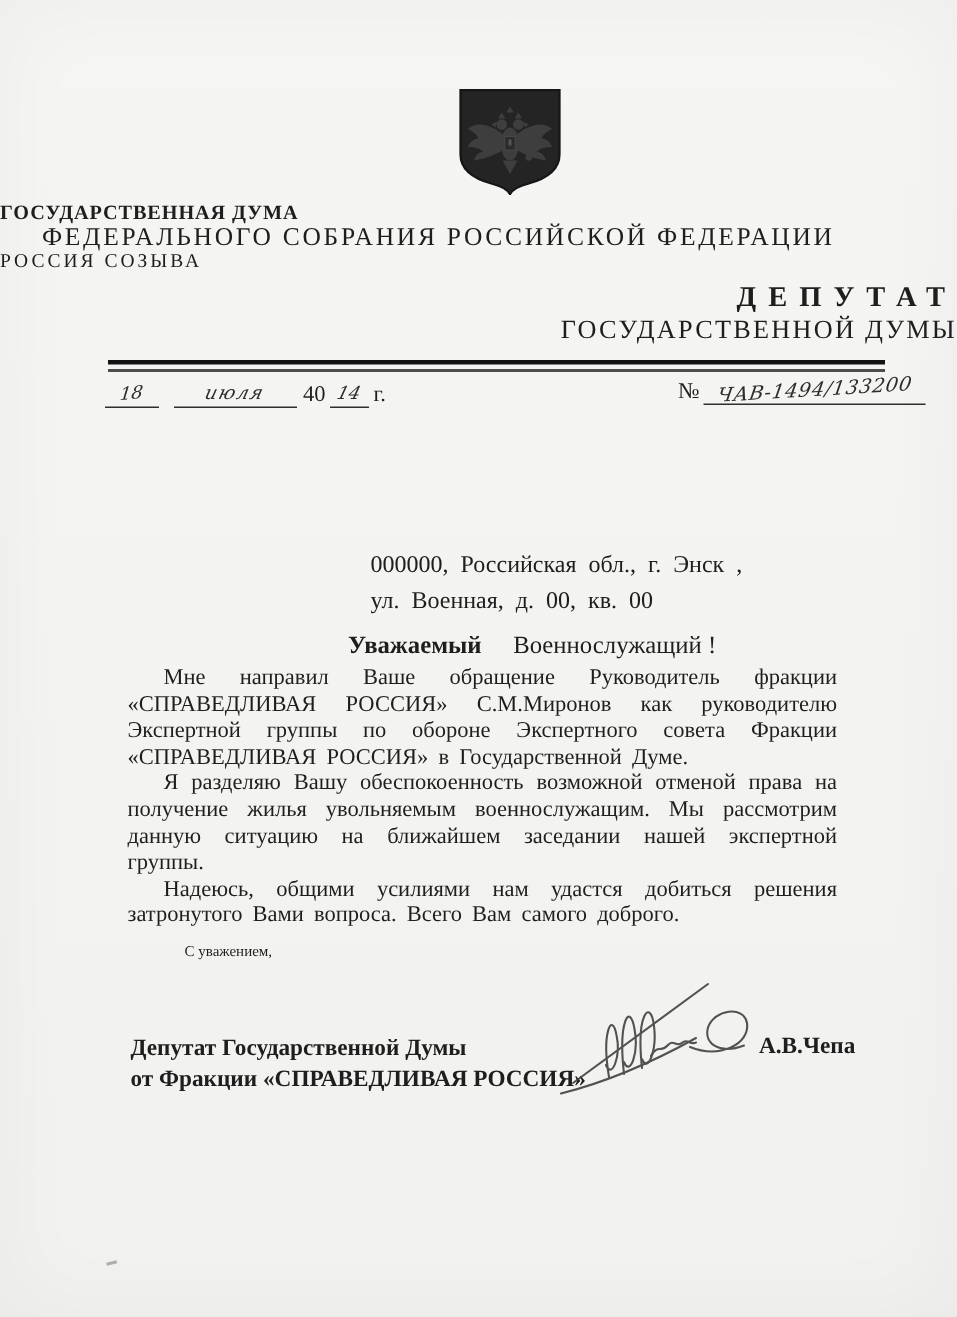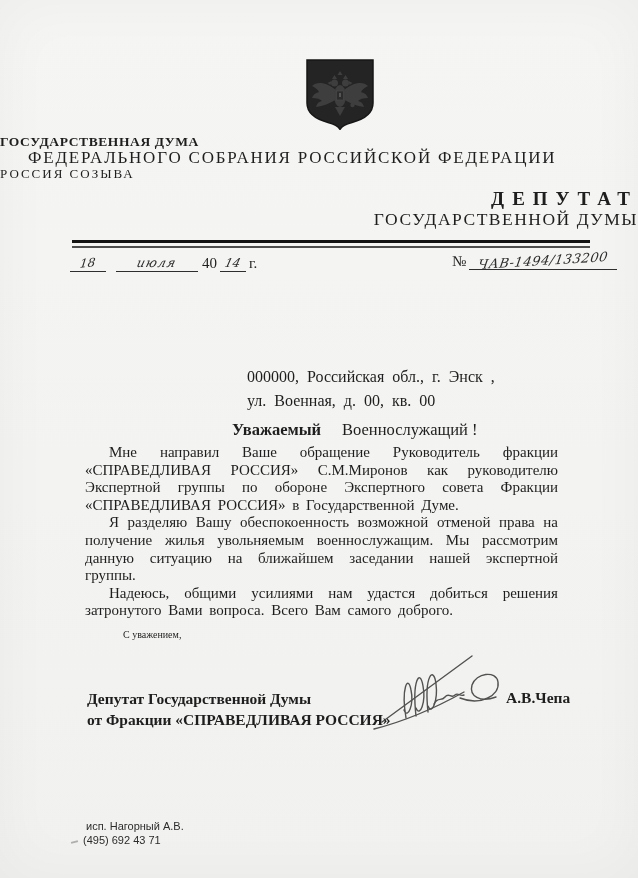--- a/index.html
+++ b/index.html
@@ -135,19 +135,15 @@
       <path d="M38,92 C33,62 40,48 43,64 C46,78 40,94 36,84"></path>
       <path d="M48,90 C44,54 52,42 55,60 C58,76 52,92 48,82"></path>
       <path d="M60,86 C56,48 66,40 68,58 C70,74 64,90 60,80"></path>
       <path d="M66,78 C70,70 73,76 77,71 C81,66 83,73 87,69 C90,66 92,71 96,69"></path>
       <path d="M92,72 C112,80 132,70 130,56 C128,44 108,47 104,59 C101,70 112,77 128,71"></path>
     </g>
   </svg>
 
   <div class="sig-name">А.В.Чепа</div>
 
-  <div class="footer">
-    <div class="exec">исп. Нагорный А.В.</div>
-    <div>(495) 692 43 71</div>
-  </div>
   <div class="artifact"></div>
 
 </div>
 
 </body></html>

